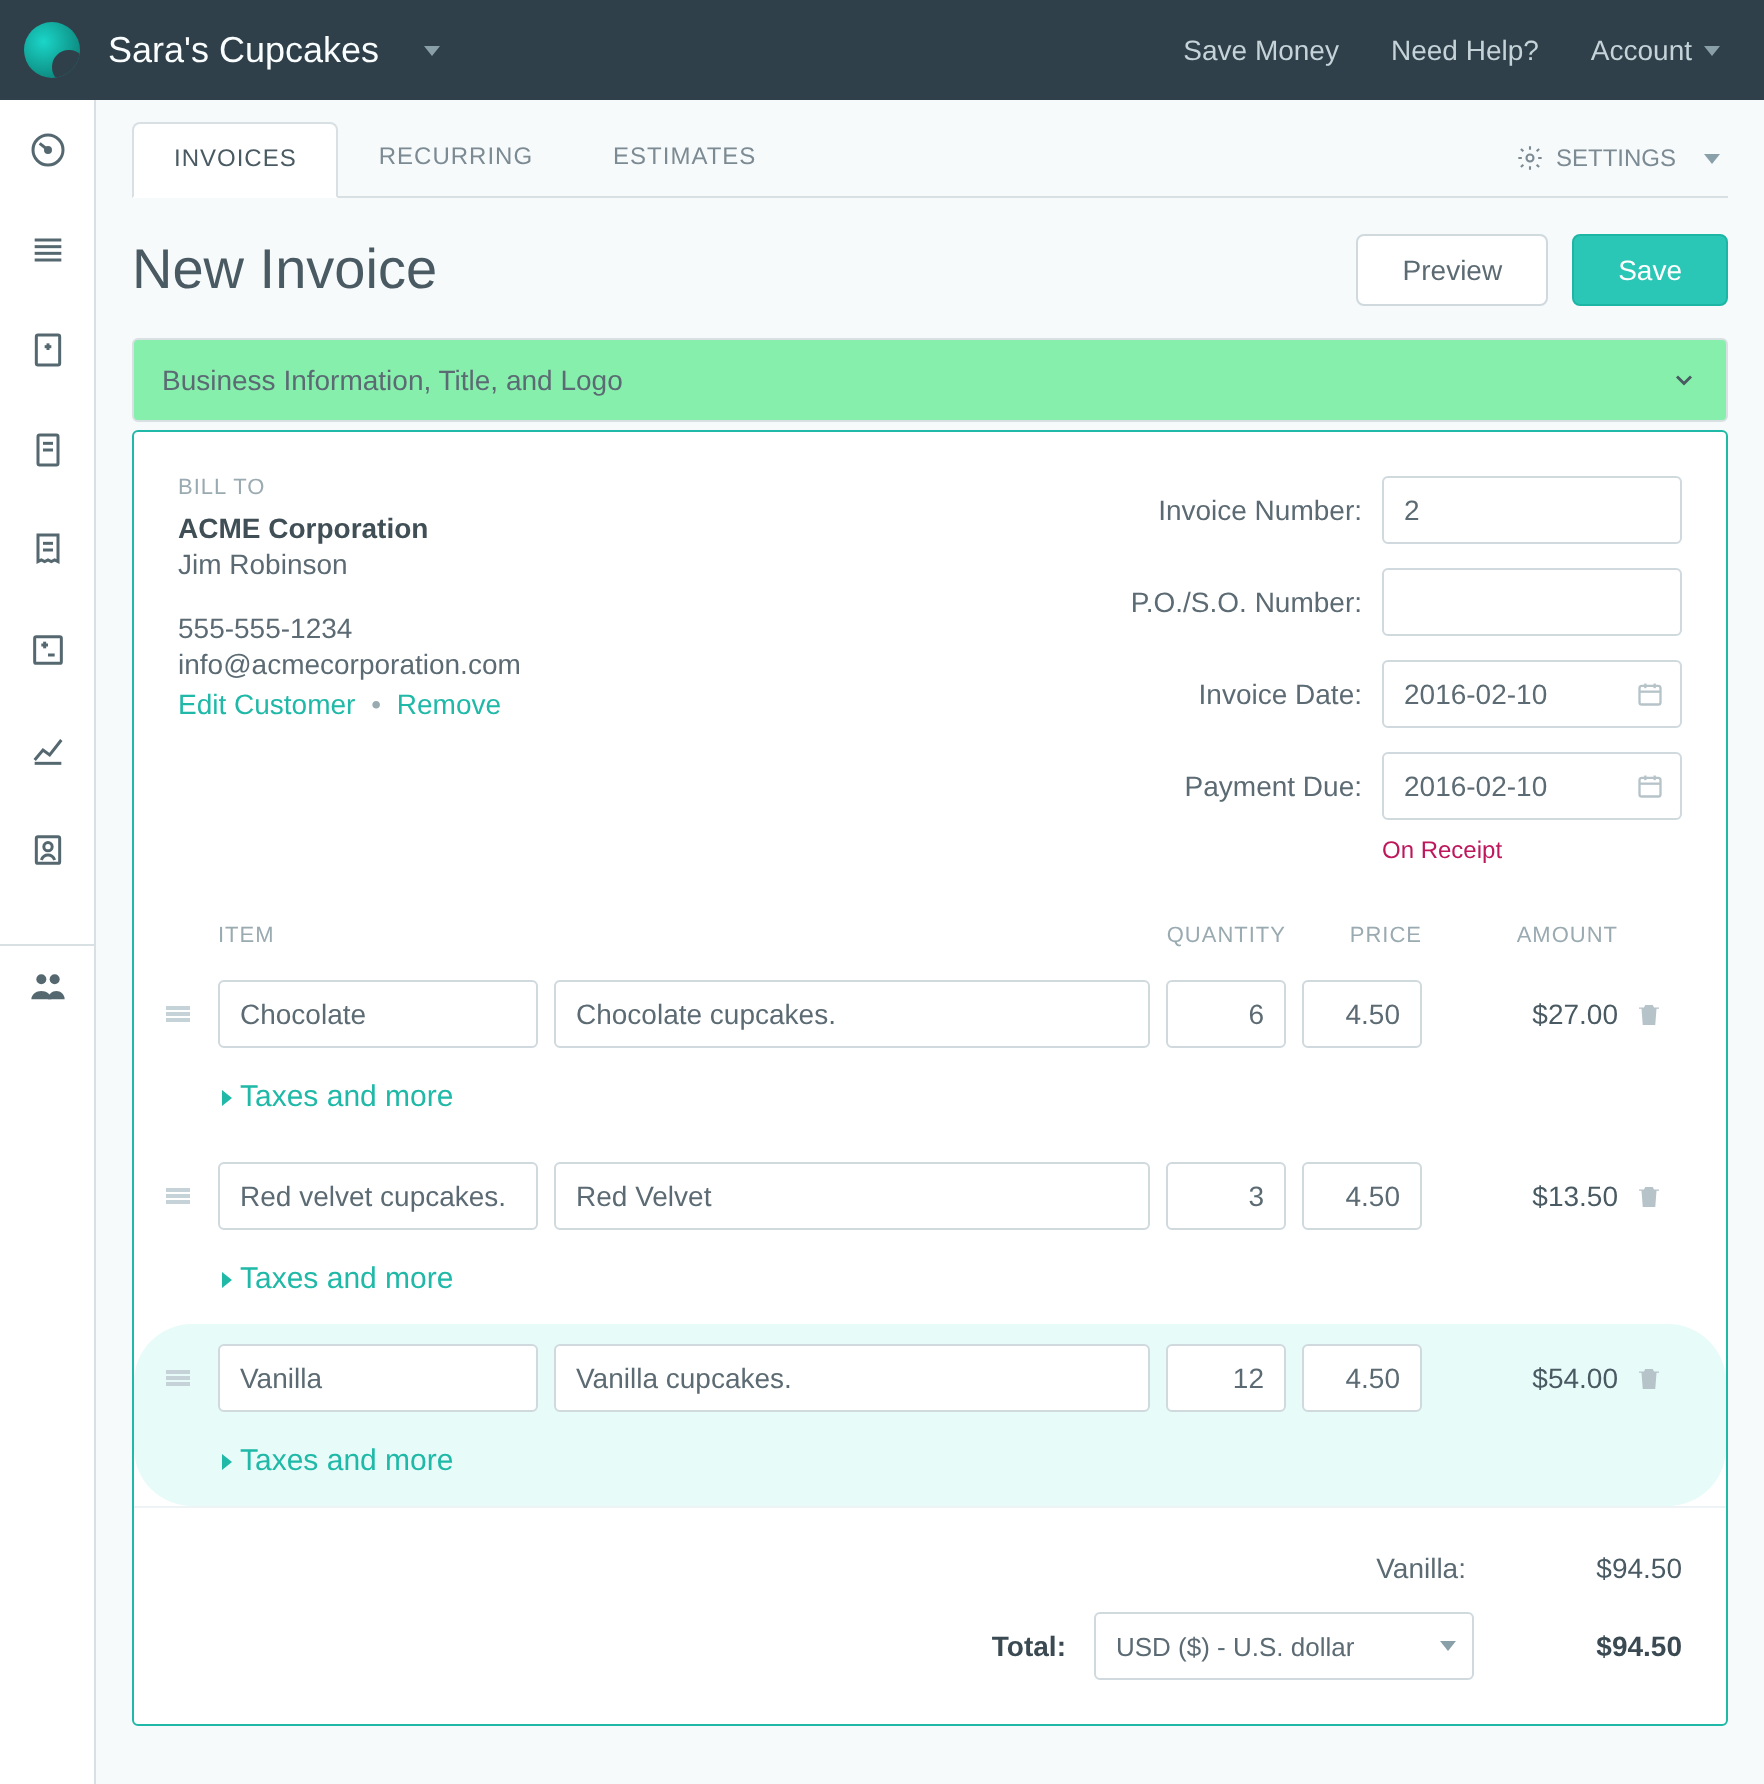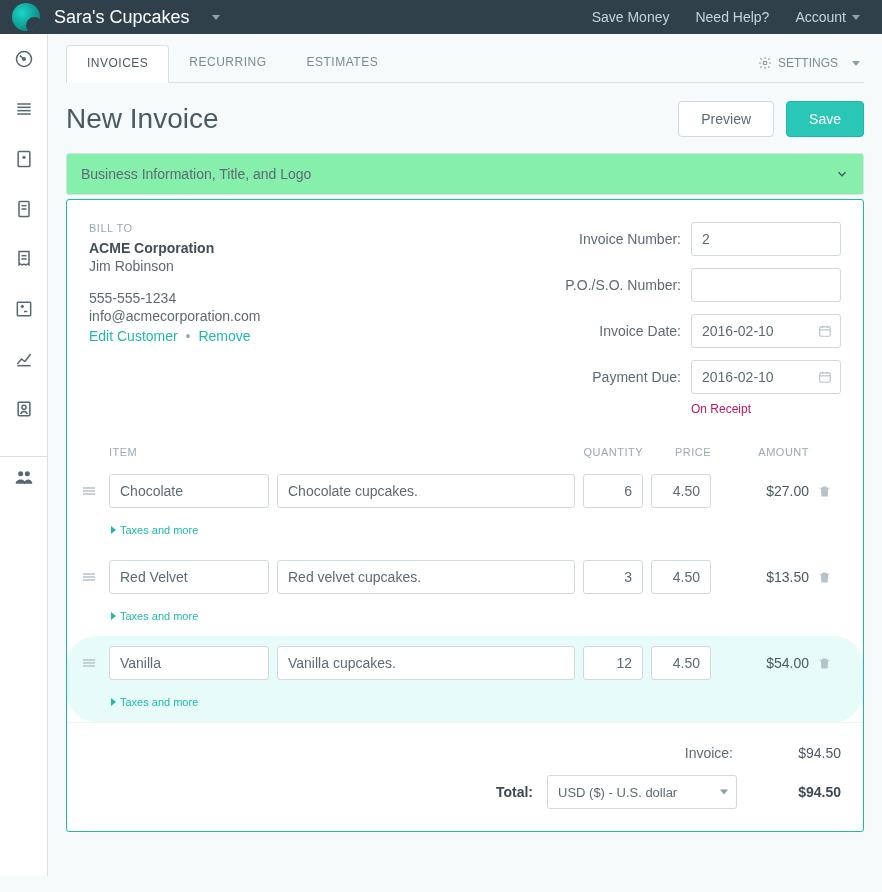--- a/index.html
+++ b/index.html
@@ -11,21 +11,21 @@
     --teal-dark:#12a596;
     --border:#d8e0e4;
     --panel-border:#20b9a8;
     --row-hl:#e7fbf9;
     --link:#20b9a8;
     --dark-text:#3b4a52;
   }
   *{box-sizing:border-box;font-family:-apple-system,Segoe UI,Helvetica,Arial,sans-serif;}
   body{margin:0;background:#f7fafb;color:var(--dark-text);font-size:14px;}
   
-  .topbar{display:flex;align-items:center;justify-content:space-between;height:34px;background:var(--bg-header);color:var(--text-light);padding:0 22px 0 12px;}
+  .topbar{display:flex;align-items:center;justify-content:space-between;height:50px;background:var(--bg-header);color:var(--text-light);padding:0 22px 0 12px;}
   .brand{display:flex;align-items:center;gap:14px;}
   .logo{width:28px;height:28px;border-radius:50%;background:radial-gradient(circle at 35% 35%,#1ad6c8 0%,#0e8e84 70%);position:relative;overflow:hidden;}
   .logo::after{content:"";position:absolute;width:60%;height:60%;left:50%;top:50%;border-radius:50%;background:var(--bg-header);}
   .company{font-size:18px;font-weight:400;color:#fafdfe;}
   .caret{width:0;height:0;border-left:4px solid transparent;border-right:4px solid transparent;border-top:5px solid #8aa0a9;display:inline-block;margin-left:8px;}
   .topnav{display:flex;gap:26px;align-items:center;color:#c5d3d9;font-size:14px;}
   .topnav .item{display:flex;align-items:center;cursor:pointer;}
   
   .shell{display:flex;min-height:calc(100vh - 50px);}
   .sidebar{width:48px;background:#fff;border-right:1px solid var(--border);display:flex;flex-direction:column;align-items:center;padding-top:14px;gap:28px;}
@@ -76,21 +76,21 @@
   .items-head .c-item{grid-column:2;}
   .items-head .c-qty{text-align:right;}
   .items-head .c-price{text-align:right;}
   .items-head .c-amount{text-align:right;}
   .item-row{display:grid;grid-template-columns:24px 160px 1fr 60px 60px 90px 24px;gap:8px;align-items:center;padding:10px 22px 0 10px;}
   .drag{color:#c5d3d9;display:flex;flex-direction:column;align-items:center;gap:1px;cursor:grab;}
   .drag-line{width:12px;height:2px;background:#c5d3d9;}
   .amount{text-align:right;color:#4a5a62;}
   .trash{color:#b6c3c9;cursor:pointer;text-align:right;}
   .row-sub{grid-column:2 / -1;padding:8px 0 14px 2px;}
-  .taxlink{color:var(--link);font-size:11px;display:flex;align-items:center;gap:4px;cursor:pointer;}
+  .taxlink{color:var(--link);font-size:15px;display:flex;align-items:center;gap:4px;cursor:pointer;}
   .tri{width:0;height:0;border-top:4px solid transparent;border-bottom:4px solid transparent;border-left:5px solid var(--link);}
   .row-wrap.hl{background:var(--row-hl);border-radius:29px;}
   .additem{display:flex;align-items:center;justify-content:center;gap:8px;color:var(--link);padding:18px 0;cursor:pointer;border-top:1px solid #eef3f5;}
   .plus-circ{width:16px;height:16px;}
 
   
   .totals{border-top:1px solid #eef3f5;padding:22px;}
   .tot-row{display:flex;justify-content:flex-end;align-items:center;gap:18px;margin-bottom:14px;}
   .tot-label{color:#5c6b73;}
   .tot-val{width:90px;text-align:right;color:#4a5a62;}
@@ -301,22 +301,22 @@
                 </div>
               </div>
             </div>
             <div class="row-wrap">
               <div class="item-row">
                 <div class="drag">
                   <div class="drag-line"></div>
                   <div class="drag-line"></div>
                   <div class="drag-line"></div>
                 </div>
+                <input class="txt" value="Red velvet cupcakes." style="">
                 <input class="txt" value="Red Velvet" style="">
-                <input class="txt" value="Red velvet cupcakes." style="">
                 <input class="txt" style="text-align: right;" value="3">
                 <input class="txt" style="text-align: right;" value="4.50">
                 <div class="amount">$13.50</div>
                 <div class="trash">
                   <svg width="15" height="15" viewBox="0 0 24 24" fill="currentColor">
                     <path d="M6 7h12l-1 13H7L6 7zm3-3h6l1 2H8l1-2zM4 6h16v1H4z"></path>
                   </svg>
                 </div>
                 <div class="row-sub">
                   <span class="taxlink">
@@ -349,21 +349,21 @@
                     <span>Taxes and more</span>
                   </span>
                 </div>
               </div>
             </div>
           </div>
 
 
         <div class="totals">
           <div class="tot-row">
-            <span class="tot-label">Invoice:</span>
+            <span class="tot-label">Vanilla:</span>
             <span class="tot-val">$94.50</span>
           </div>
           <div class="total-row">
             <span class="total-label">Total:</span>
             <div class="curr">
               <select>
                 <option>USD ($) - U.S. dollar</option>
               </select>
               <span class="caret dd"></span>
             </div>

